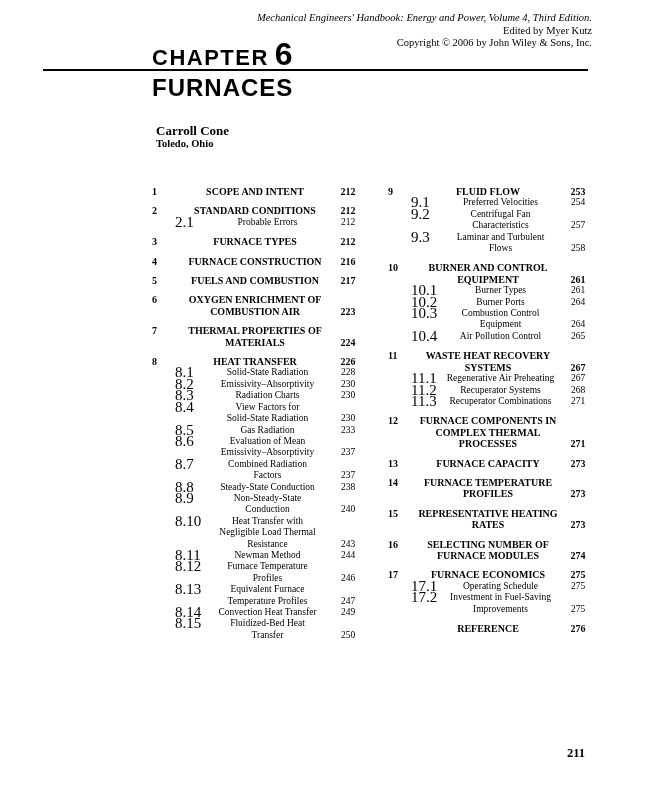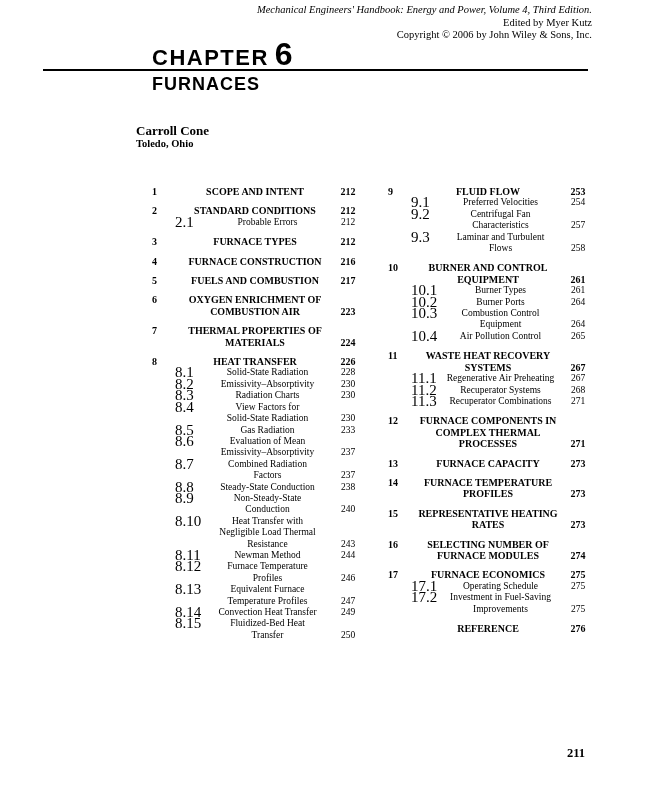--- a/index.html
+++ b/index.html
@@ -8,38 +8,38 @@
     position:relative; width:647px; height:800px; margin:0 auto;
     background:#ffffff; color:#000;
     font-family:"Liberation Serif", serif;
     overflow:hidden;
   }
   
   .imprint {
     position:absolute; top:4px; right:55px; text-align:right;
     font-size:10.5px; line-height:12.5px; white-space:nowrap;
   }
-  .imprint .it { font-style:italic; }
+  .imprint .it { font-style:italic;margin-top:8px; }
   
   .chapter {
     position:absolute; left:152px; top:36px;
     font-family:"Liberation Sans", sans-serif; font-weight:bold; white-space:nowrap;
   }
   .ch-label { font-size:22px; letter-spacing:1.5px; }
   .ch-num   { font-size:32px; letter-spacing:0; margin-left:6px; }
   .rule {
     position:absolute; left:43px; top:69px; width:545px; height:2px; background:#000;
   }
   .chapter-title {
     position:absolute; left:152px; top:74px;
     font-family:"Liberation Sans", sans-serif; font-weight:bold;
-    font-size:18px; letter-spacing:1px; white-space:nowrap;
+    font-size:24px; letter-spacing:1px; white-space:nowrap;
   }
   
-  .author { position:absolute; left:136px; top:124px; }
+  .author { position:absolute; left:156px; top:124px; }
   .author-name { font-size:13px; font-weight:bold; line-height:14px; }
   .author-loc  { font-size:10.5px; font-weight:bold; line-height:12px;font-family:Liberation Serif, serif; }
   
   .toc-col { position:absolute; top:186px; }
   .toc-left  { left:152px; width:206px; }
   .toc-right { left:388px; width:200px; }
   .toc-section { margin-bottom:8px; }
   .toc-row { display:flex; align-items:flex-start; line-height:11.4px; }
   .toc-num    { flex:none; width:23px; font-weight:bold; font-size:10px; }
   .toc-indent { flex:none; width:23px; }

